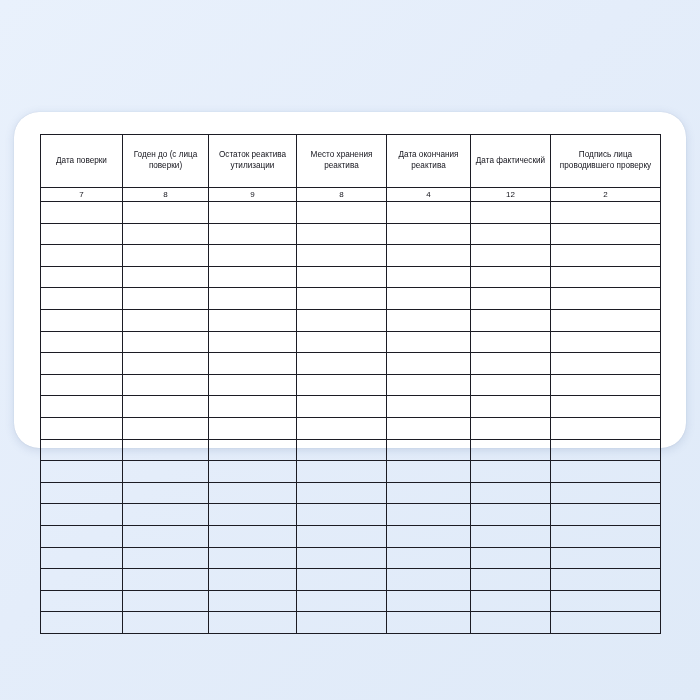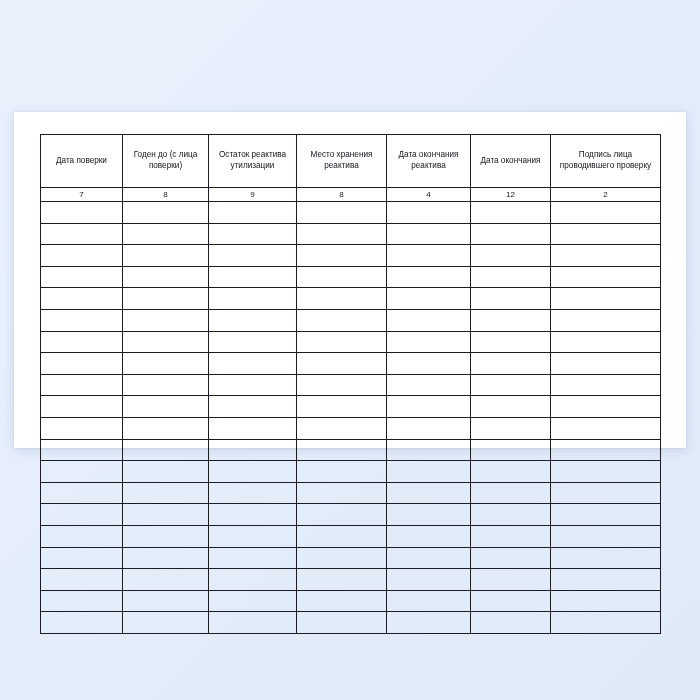--- a/index.html
+++ b/index.html
@@ -22,20 +22,21 @@
   
   .paper {
     position: absolute;
     left: 14px;
     top: 112px;
     width: 672px;
     height: 336px;
     background: #ffffff;
     box-shadow: 0 2px 10px rgba(70, 100, 150, 0.18),
                 0 0 1px rgba(70, 100, 150, 0.25);
+    border-radius: 25px;
   }
   .table-wrap {
     position: absolute;
     left: 26px;
     top: 22px;
     width: 620px;
   }
   table.sheet {
     border-collapse: collapse;
     width: 620px;
@@ -92,21 +93,21 @@
             <col class="c6">
             <col class="c7">
         </colgroup>
         <thead>
           <tr>
             <th class="head-cell">Дата поверки</th>
             <th class="head-cell">Годен до (с лица поверки)</th>
             <th class="head-cell">Остаток реактива утилизации</th>
             <th class="head-cell">Место хранения реактива</th>
             <th class="head-cell">Дата окончания реактива</th>
-            <th class="head-cell">Дата окончания</th>
+            <th class="head-cell">Дата фактический</th>
             <th class="head-cell">Подпись лица проводившего проверку</th>
           </tr>
           <tr>
             <td class="num-cell">7</td>
             <td class="num-cell">8</td>
             <td class="num-cell">9</td>
             <td class="num-cell">8</td>
             <td class="num-cell">4</td>
             <td class="num-cell">12</td>
             <td class="num-cell">2</td>

